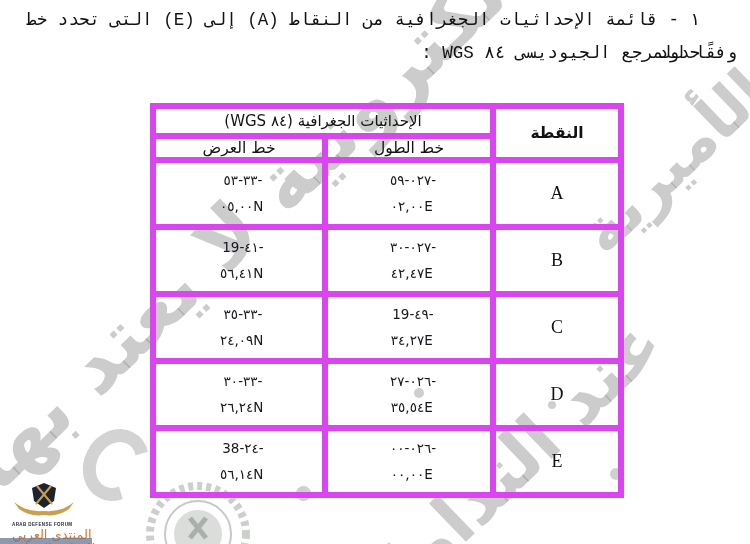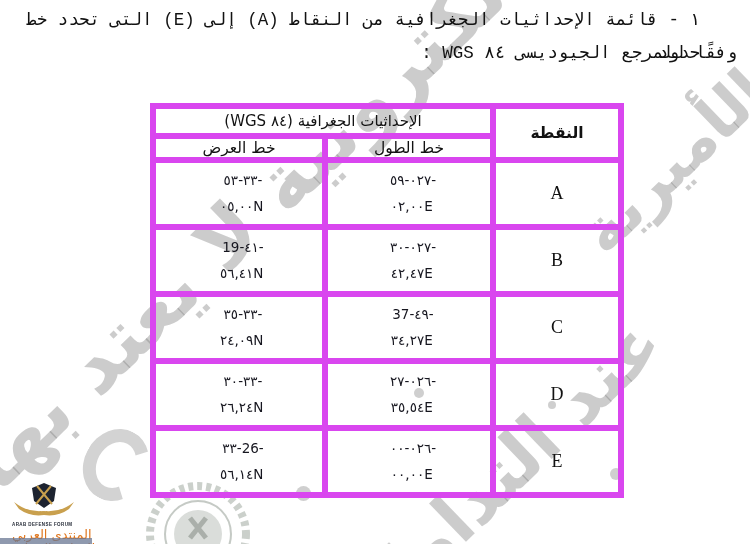--- a/index.html
+++ b/index.html
@@ -136,21 +136,21 @@
               <div class="num-line">19-٤١-</div>
               <div class="num-line">٥٦,٤١N</div>
             </div>
           </td>
         </tr>
 
         <tr>
           <td class="data-cell pt-cell">C</td>
           <td class="data-cell">
             <div class="cell-stack">
-              <div class="num-line">37-٤٩-</div>
+              <div class="num-line">19-٤٩-</div>
               <div class="num-line">٣٤,٢٧E</div>
             </div>
           </td>
           <td class="data-cell">
             <div class="cell-stack">
               <div class="num-line">٣٣-٣٥-</div>
               <div class="num-line">٢٤,٠٩N</div>
             </div>
           </td>
         </tr>
@@ -174,21 +174,21 @@
         <tr>
           <td class="data-cell pt-cell">E</td>
           <td class="data-cell">
             <div class="cell-stack">
               <div class="num-line">٠٢٦-٠٠-</div>
               <div class="num-line">٠٠,٠٠E</div>
             </div>
           </td>
           <td class="data-cell">
             <div class="cell-stack">
-              <div class="num-line">٣٣-26-</div>
+              <div class="num-line">38-٢٤-</div>
               <div class="num-line">٥٦,١٤N</div>
             </div>
           </td>
         </tr>
       </tbody>
     </table>
 
     <div class="adf-logo">
       <svg width="64" height="36" viewBox="0 0 64 36">
         <path d="M32,1 L44,6 L42,19 L32,26 L22,19 L20,6 Z" fill="#1d2330"></path>

